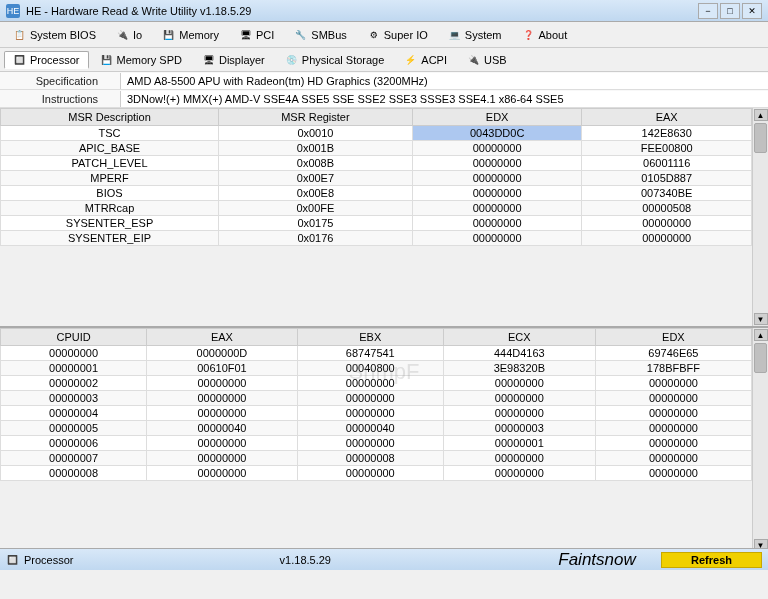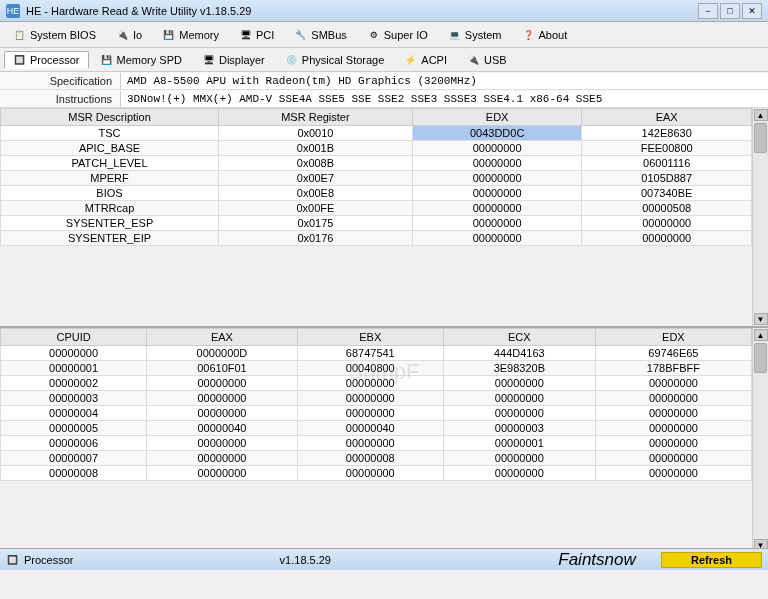--- a/index.html
+++ b/index.html
@@ -117,32 +117,31 @@
       display: flex;
       align-items: center;
       background: #f8f8f8;
       border-bottom: 1px solid #ddd;
       min-height: 18px;
     }
     .info-label {
       width: 120px;
       min-width: 120px;
       font-size: 11px;
-      padding: 2px 8px;
+      padding: 2px 22px;
       color: #222;
       text-align: right;
     }
     .info-value {
       flex: 1;
       font-size: 11px;
       padding: 2px 6px;
       color: #000;
       background: #fff;
       border-left: 1px solid #ccc;
-      font-family: Liberation Mono, monospace;
     }
     .data-table {
       width: 100%;
       border-collapse: collapse;
       font-size: 11px;
       padding-left: 41px;
     }
     .data-table th {
       background: #e8e8e8;
       border: 1px solid #ccc;

